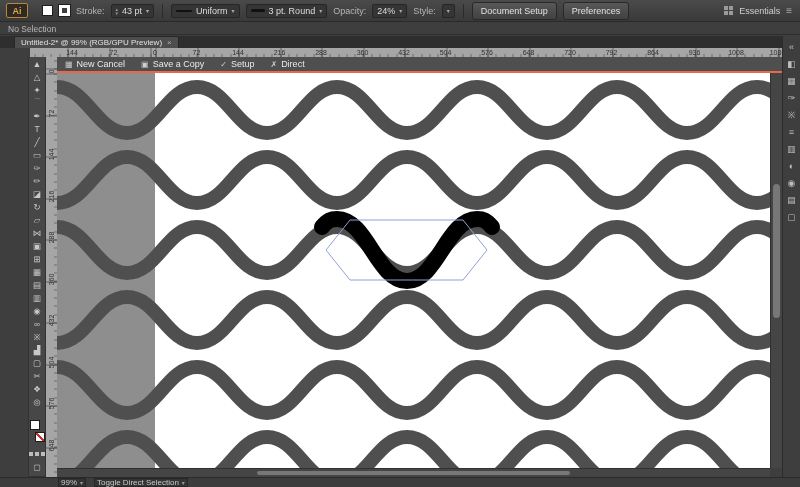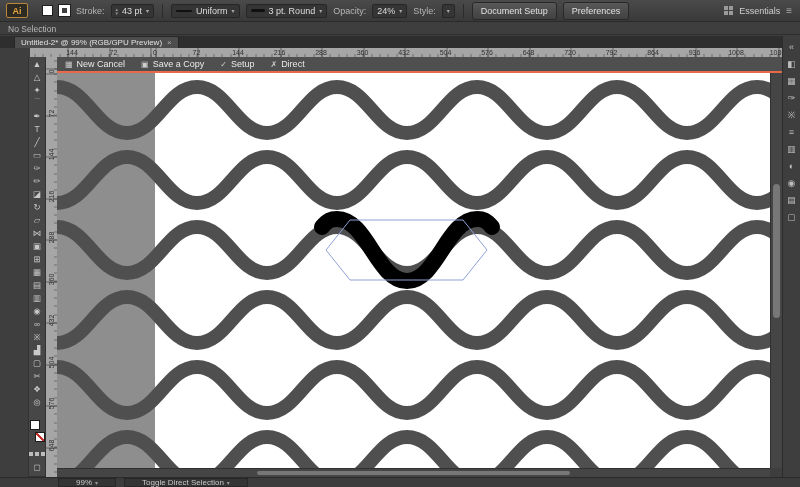--- a/index.html
+++ b/index.html
@@ -67,21 +67,21 @@
 #canvas svg{display:block}
 
 
 #vscroll{position:absolute;top:73px;right:18px;width:12px;bottom:19px;background:#454545;border-left:1px solid #303030}
 #vthumb{position:absolute;top:28%;height:34%;left:2px;right:2px;background:#777;border-radius:5px}
 #hscroll{position:absolute;left:57px;right:30px;bottom:10px;height:9px;background:#454545;border-top:1px solid #303030}
 #hthumb{position:absolute;left:28%;width:44%;top:2px;bottom:2px;background:#777;border-radius:4px}
 
 
 #statusbar{position:absolute;left:0;right:0;bottom:0;height:10px;background:#3c3c3c;border-top:1px solid #2a2a2a;display:flex;align-items:center;gap:8px;padding-left:58px;font-size:8px;color:#c8c8c8}
-.sb-dd{height:9px;display:flex;align-items:center;gap:3px;background:#343434;border:1px solid #272727;padding:0 17px}
+.sb-dd{height:9px;display:flex;align-items:center;gap:3px;background:#343434;border:1px solid #272727;padding:0 2px}
 .sb-car{font-size:6px;color:#999}
 </style>
 </head>
 <body>
 
 <div id="app">
 
   <div id="topbar">
     <div class="ai-logo">Ai</div>
     <div class="sw sw-fill"></div>

